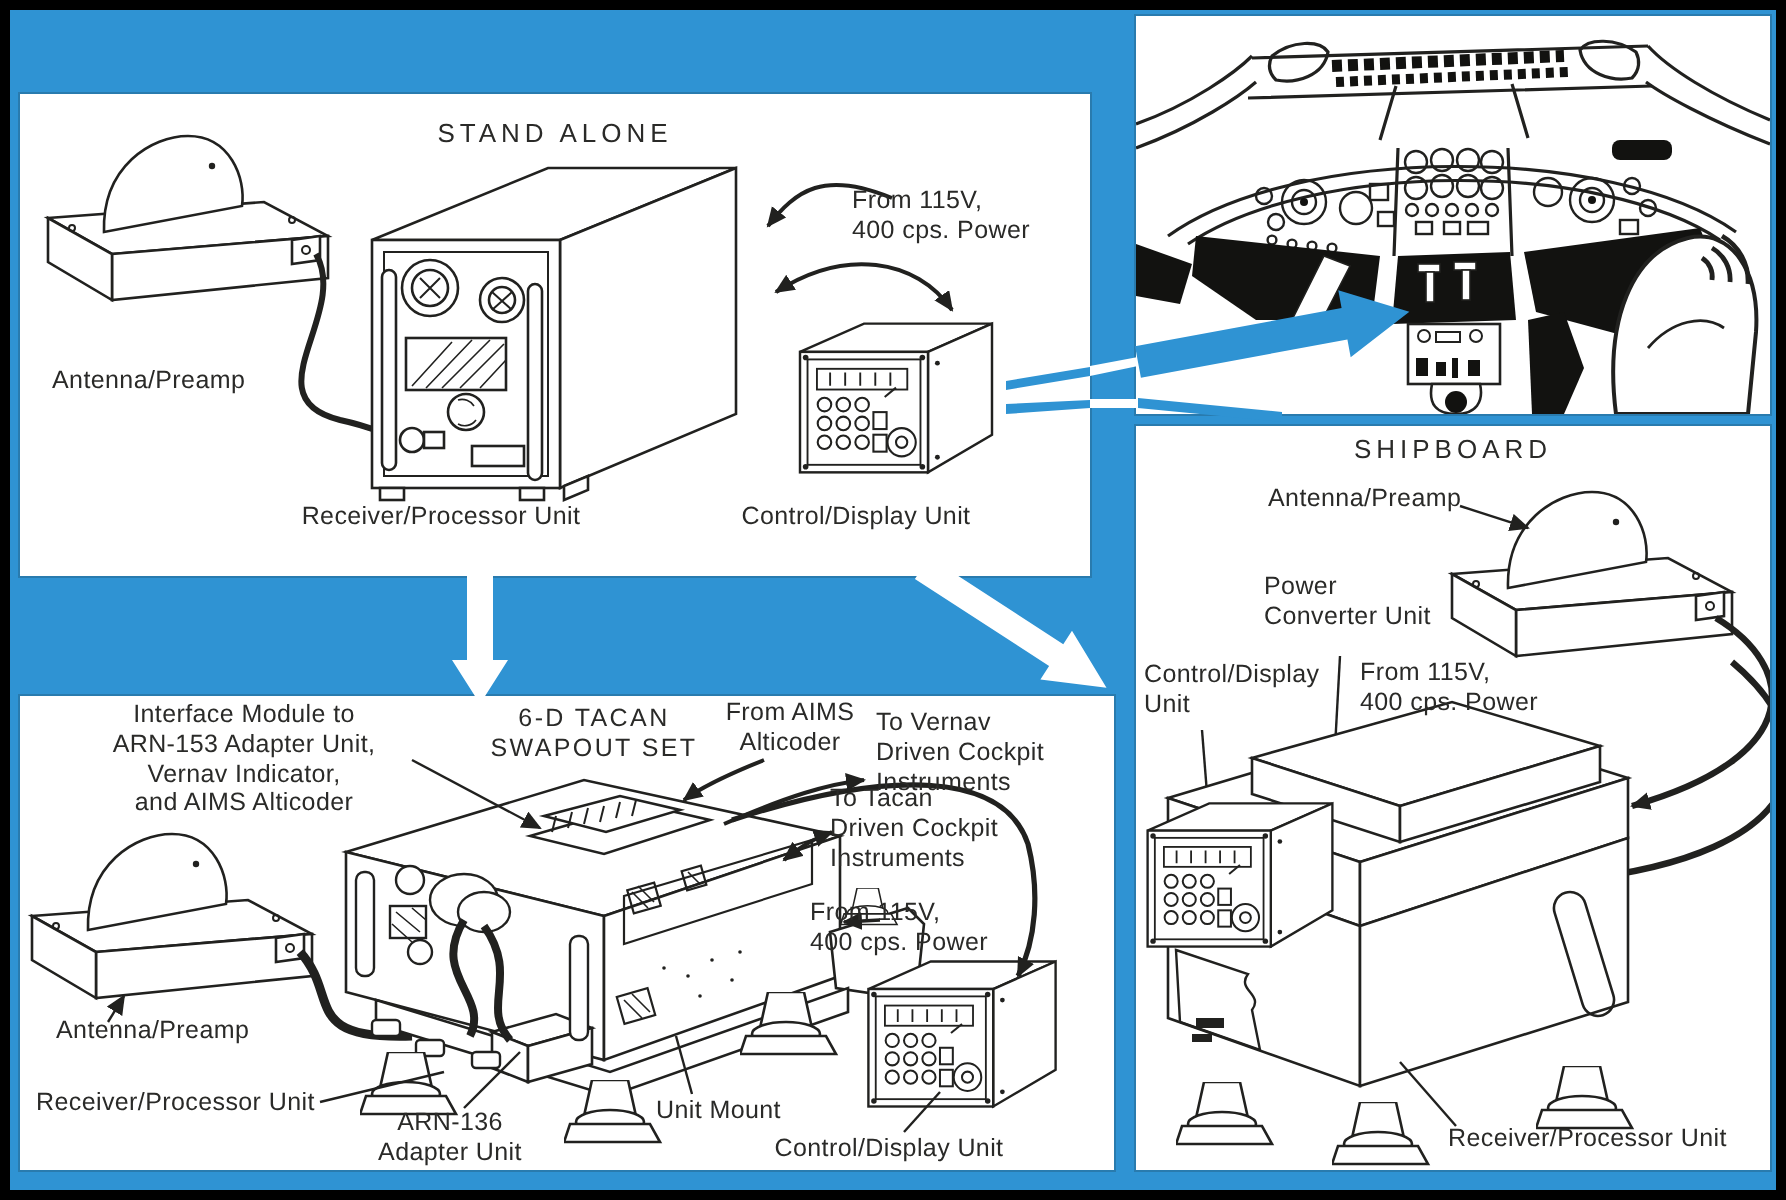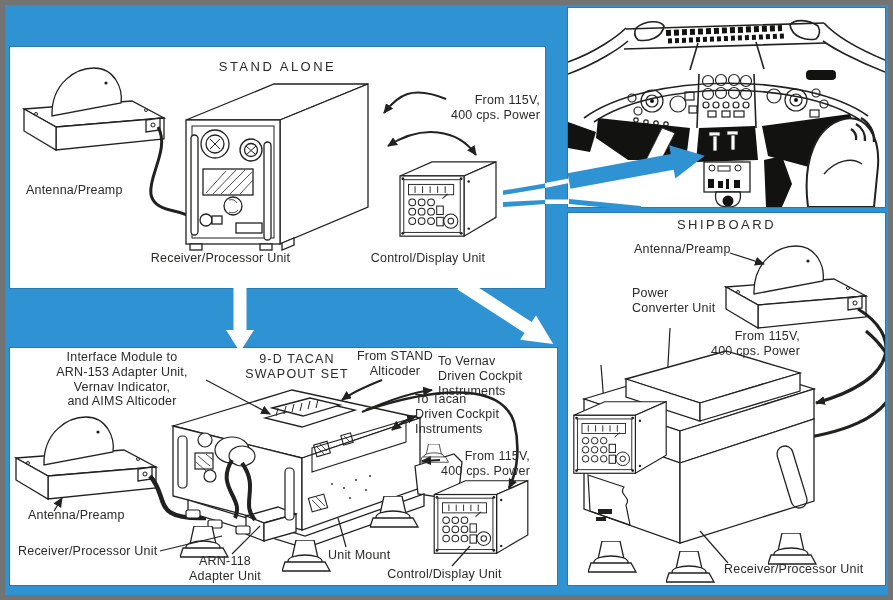--- a/index.html
+++ b/index.html
@@ -1,30 +1,30 @@
 <!DOCTYPE html>
 <html style="--blue: #2f93d3; --line: #21211f; --text: #2a2a28; --panel: #ffffff;"><head>
 <meta charset="utf-8">
 <style>
   :root{ --blue:#2f93d3; --line:#21211f; --text:#2a2a28; --panel:#ffffff; }
   html,body{margin:0;padding:0;background:#fff;}
-  .page{position:relative;width:893px;height:600px;background:#737373;overflow:hidden;
+  .page{position:relative;width:893px;height:600px;background:#000000;overflow:hidden;
         font-family:"Liberation Sans",sans-serif;}
   .bg{position:absolute;left:5px;top:5px;right:5px;bottom:5px;background:var(--blue,#2f93d3);}
   .panel{position:absolute;background:var(--panel,#fff);box-shadow:0 0 0 1px rgba(30,60,80,.28);}
   #panel-standalone{left:10px;top:47px;width:535px;height:241px;}
   #panel-cockpit{left:568px;top:8px;width:317px;height:199px;}
   #panel-shipboard{left:568px;top:213px;width:317px;height:372px;}
   #panel-swapout{left:10px;top:348px;width:547px;height:237px;}
   .panel svg.art{position:absolute;left:0;top:0;}
   .lbl{position:absolute;font-size:12.5px;line-height:1.18;color:var(--text,#2a2a28);
        white-space:pre-line;letter-spacing:.2px;}
   .ptitle{position:absolute;left:0;right:0;text-align:center;font-size:13px;
           letter-spacing:2.5px;color:var(--text,#2a2a28);white-space:pre-line;}
-  .ctr{text-align:center;} .rgt{text-align:right;}
+  .ctr{text-align:center;} .rgt{text-align:left;}
   #overlay{position:absolute;left:0;top:0;pointer-events:none;}
 </style>
 </head>
 <body>
 
 <div class="page">
   <div class="bg"></div>
 
   
   <svg width="0" height="0">
@@ -279,20 +279,22 @@
       </g>
       <g>
         <use href="#cdu" x="2" y="186" width="100" height="77"></use>
       </g>
       <path d="M160,350 L132,318" fill="none" stroke="#21211f" stroke-width="1.2"></path>
     </svg>
     <div class="ptitle" style="top:4px">SHIPBOARD</div>
     <div class="lbl" style="left:66px;top:29px">Antenna/Preamp</div>
     <div class="lbl" style="left:64px;top:73px">Power
 Converter Unit</div>
+    <div class="lbl" style="left:4px;top:117px">Control/Display
+Unit</div>
     <div class="lbl rgt" style="left:112px;top:116px;width:120px">From 115V,
 400 cps. Power</div>
     <div class="lbl" style="left:156px;top:349px">Receiver/Processor Unit</div>
   </section>
 
   
   <section class="panel" id="panel-swapout">
     <svg class="art" width="547" height="237" viewBox="0 0 547 237">
       <g>
         <use href="#antenna" x="0" y="58" width="150" height="95"></use>
@@ -361,39 +363,39 @@
         <path d="M382,82 C392,74 398,71 406,68" marker-start="url(#ahs)" marker-end="url(#ah)" stroke-width="2"></path>
         <path d="M430,112 L412,113" marker-end="url(#ah)" stroke-width="1.8"></path>
         <path d="M356,62 C436,36 492,38 504,74 C510,98 508,122 499,140" marker-end="url(#ah)" stroke-width="2.6"></path>
         <path d="M44,163 L52,150" marker-end="url(#ah)"></path>
         <path d="M150,203 L212,188"></path>
         <path d="M222,206 L250,178"></path>
         <path d="M336,199 L328,170"></path>
         <path d="M442,218 L460,198"></path>
       </g>
     </svg>
-    <div class="lbl ctr" style="left:207px;top:4px;width:160px;letter-spacing:1.2px">9-D TACAN
+    <div class="lbl ctr" style="left:207px;top:4px;width:160px;letter-spacing:1.2px">6-D TACAN
 SWAPOUT SET</div>
     <div class="lbl ctr" style="left:22px;top:2px;width:180px">Interface Module to
 ARN-153 Adapter Unit,
 Vernav Indicator,
 and AIMS Alticoder</div>
-    <div class="lbl ctr" style="left:330px;top:1px;width:110px">From STAND
+    <div class="lbl ctr" style="left:330px;top:1px;width:110px">From AIMS
 Alticoder</div>
     <div class="lbl" style="left:428px;top:6px">To Vernav
 Driven Cockpit
 Instruments</div>
     <div class="lbl" style="left:405px;top:44px">To Tacan
 Driven Cockpit
 Instruments</div>
     <div class="lbl rgt" style="left:395px;top:101px;width:125px">From 115V,
 400 cps. Power</div>
     <div class="lbl" style="left:18px;top:160px">Antenna/Preamp</div>
     <div class="lbl" style="left:8px;top:196px">Receiver/Processor Unit</div>
-    <div class="lbl ctr" style="left:160px;top:206px;width:110px">ARN-118
+    <div class="lbl ctr" style="left:160px;top:206px;width:110px">ARN-136
 Adapter Unit</div>
     <div class="lbl" style="left:318px;top:200px">Unit Mount</div>
     <div class="lbl ctr" style="left:362px;top:219px;width:145px">Control/Display Unit</div>
   </section>
 
   
   <svg id="overlay" width="893" height="600" viewBox="0 0 893 600">
     <g transform="translate(240,284) rotate(90)">
       <polygon points="0,-6.5 46,-6.5 46,-14 68,0 46,14 46,6.5 0,6.5" fill="#ffffff"></polygon>
     </g>

